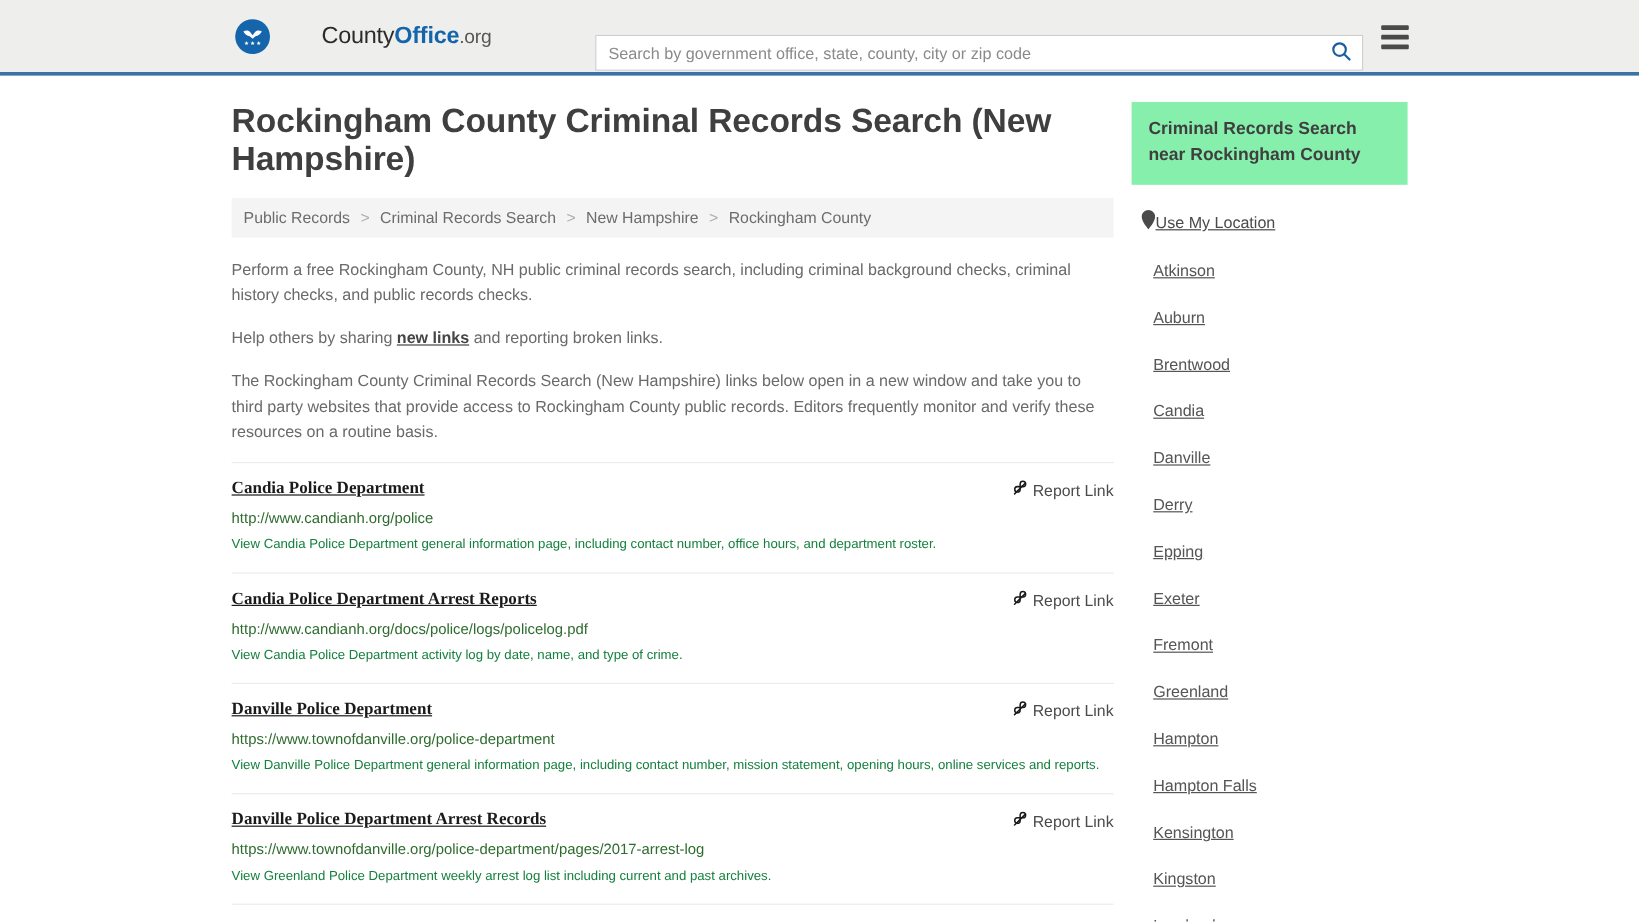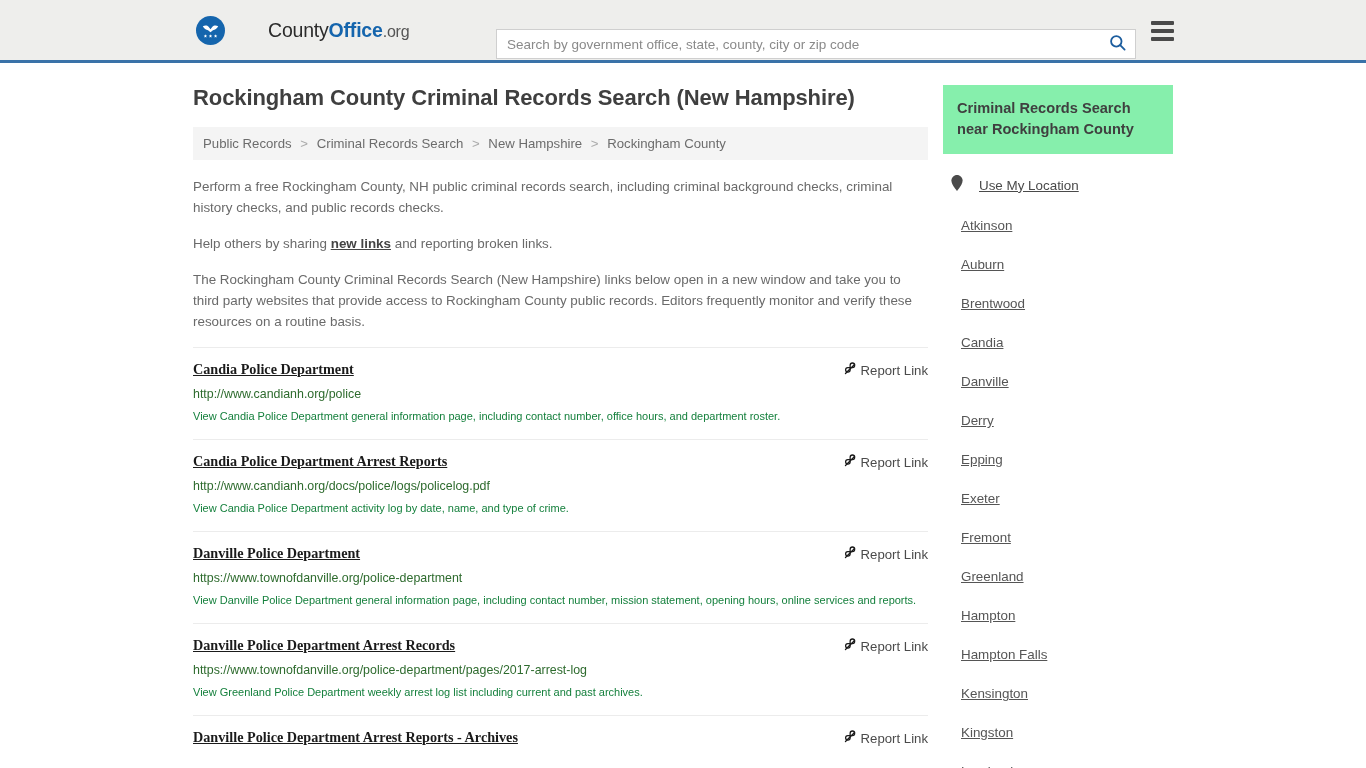--- a/index.html
+++ b/index.html
@@ -108,21 +108,21 @@
     width: 980px;
     margin: 0 auto;
     display: flex;
     align-items: flex-start;
     padding-top: 22px;
   }
   .main-col { width: 735px; flex-shrink: 0; }
   .side-col { width: 230px; margin-left: 15px; flex-shrink: 0; }
 
   h1.page-title {
-    font-size: 22px;
+    font-size: 28px;
     font-weight: bold;
     color: #3f3f3f;
     margin: 0 0 16px 0;
     letter-spacing: -0.1px;
   }
 
   .breadcrumb {
     background: #f4f4f4;
     padding: 9px 10px;
     font-size: 13.2px;
@@ -200,21 +200,21 @@
     background: #86efac;
     padding: 13px 14px 14px 14px;
     font-size: 14.6px;
     font-weight: bold;
     color: #3f3f3f;
     line-height: 21px;
   }
   .locate-row {
     display: flex;
     align-items: center;
-    gap: 16px;
+    gap: 0;
     margin: 21px 0 0 8px;
     cursor: pointer;
   }
   .locate-label {
     font-size: 13.4px;
     color: #4a4a4a;
     text-decoration: underline;
   }
   .city-list { list-style: none; margin: 0; padding: 0; }
   .city-list li { margin-top: 21px; padding-left: 8px; }

